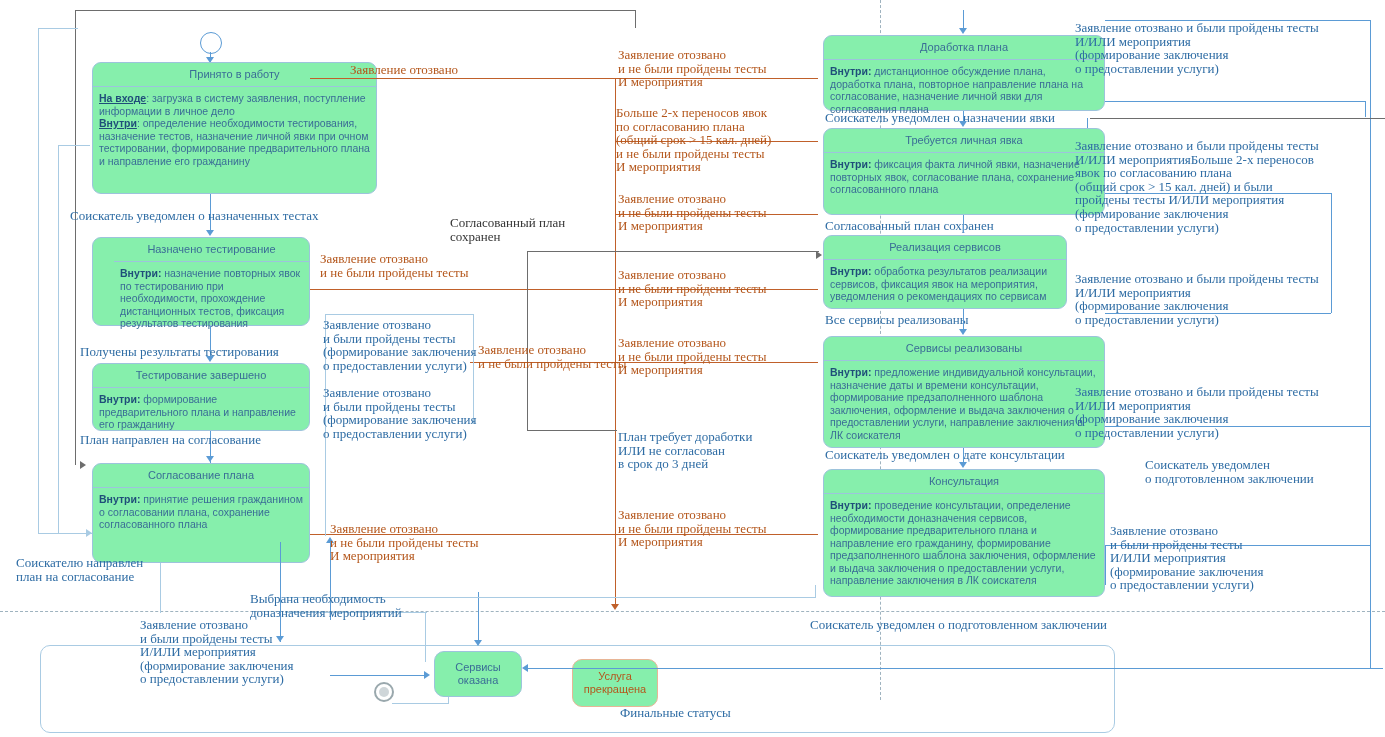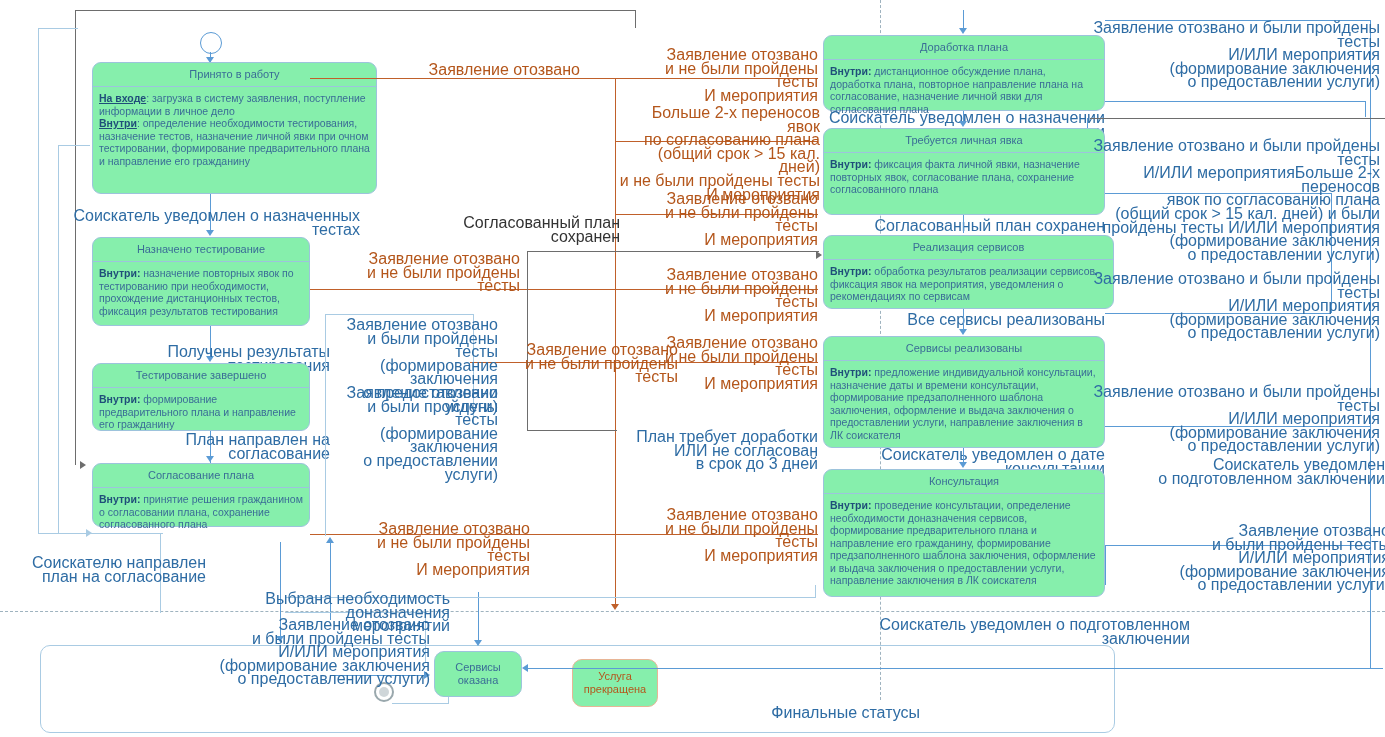--- a/index.html
+++ b/index.html
@@ -11,22 +11,22 @@
   .node .hdr{text-align:center;color:#3a6d96;font-size:11px;padding:5px 4px 5px;border-bottom:1px solid #9dc3dc;line-height:13px;}
   .node .body{font-size:10.5px;color:#3a6d96;padding:5px 6px 5px;line-height:12.5px;}
   .node .body b{color:#1f4e79;font-weight:bold;}
   .node .body u{color:#1f4e79;font-weight:bold;text-decoration:underline;}
 
   .node.simple{display:flex;align-items:center;justify-content:center;text-align:center;
                color:#3a6d96;font-size:11px;line-height:13px;border-radius:10px;}
   .node.term{border-color:#e8b596;color:#b4561b;margin-top:44px;}
 
   
-  .lbl{position:absolute;font-family:Liberation Sans, sans-serif;font-size:16px;line-height:13.6px;
-       text-align:right;color:#2e6ca4;white-space:pre-line;}
+  .lbl{position:absolute;font-family:Liberation Serif, serif;font-size:13px;line-height:13.6px;
+       text-align:left;color:#2e6ca4;white-space:pre-line;}
   .lbl.orange{color:#b4561b;}
   .lbl.dark{color:#333333;}
 
   
   .ln{position:absolute;background:#5b9bd5;}
   .ln.h{height:1px;}
   .ln.v{width:1px;}
   .ln.or{background:#c0602a;}
   .ln.gr{background:#6d6d6d;}
   .ln.pale{background:#a9cbe3;}
@@ -84,39 +84,39 @@
     <div class="body">
       <u>На входе</u><span>: загрузка в систему заявления, поступление информации в личное дело</span><br>
       <u>Внутри</u><span>: определение необходимости тестирования, назначение тестов, назначение личной явки при очном тестировании, формирование предварительного плана и направление его гражданину</span>
     </div>
   </div>
 
   <div class="ln v" style="left:210px;top:194px;height:40px;"></div>
   <div class="arw down" style="left:206px;top:230px;"></div>
   <div class="lbl" style="left:70px;top:209px;width:290px;">Соискатель уведомлен о назначенных тестах</div>
 
-  <div class="node" style="left:92px;top:237px;width:218px;height:89px;">
+  <div class="node" style="left:92px;top:237px;width:218px;height:89px;padding-left:21px;">
     <div class="hdr">Назначено тестирование</div>
     <div class="body"><b>Внутри:</b><span> назначение повторных явок по тестированию при необходимости, прохождение дистанционных тестов, фиксация результатов тестирования</span></div>
   </div>
 
   <div class="ln v" style="left:210px;top:326px;height:34px;"></div>
   <div class="arw down" style="left:206px;top:356px;"></div>
   <div class="lbl" style="left:80px;top:345px;width:250px;">Получены результаты тестирования</div>
 
   <div class="node" style="left:92px;top:363px;width:218px;height:68px;">
     <div class="hdr">Тестирование завершено</div>
     <div class="body"><b>Внутри:</b><span> формирование предварительного плана и направление его гражданину</span></div>
   </div>
 
   <div class="ln v" style="left:210px;top:431px;height:32px;"></div>
   <div class="arw down" style="left:206px;top:456px;"></div>
   <div class="lbl" style="left:80px;top:433px;width:250px;">План направлен на согласование</div>
 
-  <div class="node" style="left:92px;top:463px;width:218px;height:64px;">
+  <div class="node" style="left:92px;top:463px;width:218px;height:100px;">
     <div class="hdr">Согласование плана</div>
     <div class="body"><b>Внутри:</b><span> принятие решения гражданином о согласовании плана, сохранение согласованного плана</span></div>
   </div>
 
   <div class="lbl" style="left:16px;top:556px;width:190px;">Соискателю направлен
 план на согласование</div>
 
   <div class="ln v" style="left:280px;top:542px;height:100px;"></div>
   <div class="arw down" style="left:276px;top:636px;"></div>
   <div class="ln v" style="left:330px;top:542px;height:78px;"></div>
@@ -134,21 +134,21 @@
   <div class="arw down" style="left:959px;top:121px;"></div>
 
   <div class="node" style="left:823px;top:128px;width:282px;height:87px;">
     <div class="hdr">Требуется личная явка</div>
     <div class="body"><b>Внутри:</b><span> фиксация факта личной явки, назначение повторных явок, согласование плана, сохранение согласованного плана</span></div>
   </div>
 
   <div class="lbl" style="left:825px;top:219px;width:280px;">Согласованный план сохранен</div>
   <div class="ln v" style="left:963px;top:215px;height:18px;"></div>
 
-  <div class="node" style="left:823px;top:235px;width:291px;height:74px;">
+  <div class="node" style="left:823px;top:235px;width:244px;height:74px;">
     <div class="hdr">Реализация сервисов</div>
     <div class="body"><b>Внутри:</b><span> обработка результатов реализации сервисов, фиксация явок на мероприятия, уведомления о рекомендациях по сервисам</span></div>
   </div>
   <div class="arw right gr" style="left:816px;top:251px;"></div>
 
   <div class="lbl" style="left:825px;top:313px;width:280px;">Все сервисы реализованы</div>
   <div class="ln v" style="left:963px;top:309px;height:24px;"></div>
   <div class="arw down" style="left:959px;top:329px;"></div>
 
   <div class="node" style="left:823px;top:336px;width:282px;height:112px;">

